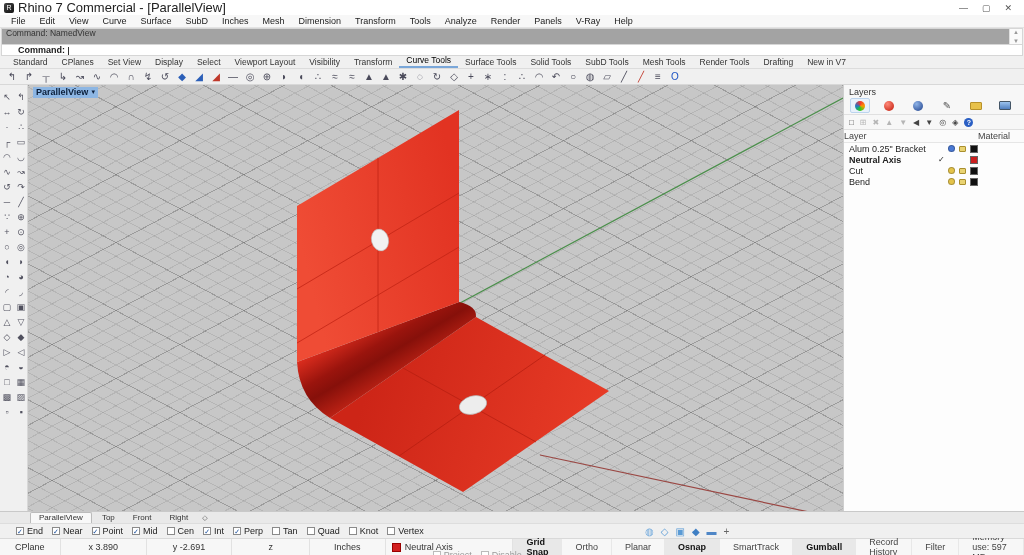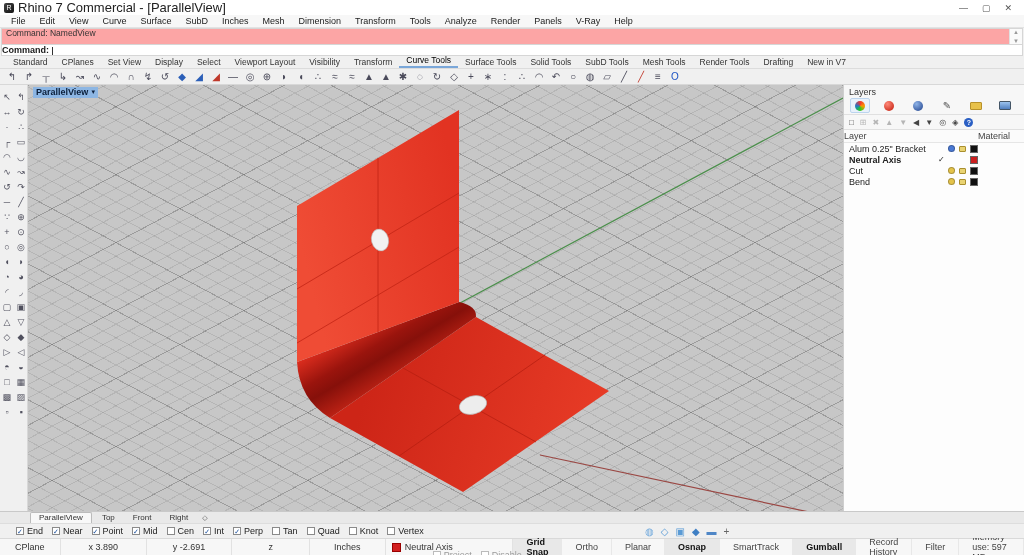--- a/index.html
+++ b/index.html
@@ -15,27 +15,27 @@
   .title { font-size:13px; color:#222; flex:1; }
   .wbtns { display:flex; gap:14px; padding-right:8px; color:#555; font-size:9px; }
   .wbtns span { cursor:default; }
 
   
   .menubar { height:13px; display:flex; align-items:center; padding-left:4px; background:#f7f7f7;
     border-bottom:1px solid #e3e3e3; flex:0 0 auto; }
   .menubar span { padding:0 7px; font-size:9px; color:#222; }
 
   
-  .cmdhist { height:17px; background:#fca5a5; border:1px solid #d6d6d6; margin:0 1px; position:relative;
+  .cmdhist { height:17px; background:#a3a3a3; border:1px solid #d6d6d6; margin:0 1px; position:relative;
     padding:0 14px 0 4px; overflow:hidden; flex:0 0 auto; }
   .cmdhist .line { font-size:8.5px; line-height:8.5px; color:#333; }
   .cmdscroll { position:absolute; right:0; top:0; width:13px; height:100%; border-left:1px solid #e0e0e0;
     display:flex; flex-direction:column; align-items:center; justify-content:space-between; color:#999; font-size:6px; background:#fafafa; }
   .cmdline { height:11px; background:#fff; border:1px solid #d6d6d6; border-top:none; margin:0 1px;
-    display:flex; align-items:flex-end; padding-left:0; flex:0 0 auto; }
+    display:flex; align-items:flex-end; padding-left:16px; flex:0 0 auto; }
   .cmdline b { font-size:9px; }
   .caret { display:inline-block; width:1px; height:8px; background:#333; margin-left:3px; }
 
   
   .tabsrow { height:13px; display:flex; align-items:flex-end; padding-left:6px; background:#f0f0f0;
     border-bottom:1px solid #dcdcdc; flex:0 0 auto; }
   .tabsrow span { padding:1px 7px; font-size:8.5px; color:#333; }
   .tabsrow span.active { border-bottom:2px solid #7aa7d9; color:#000; }
 
   

